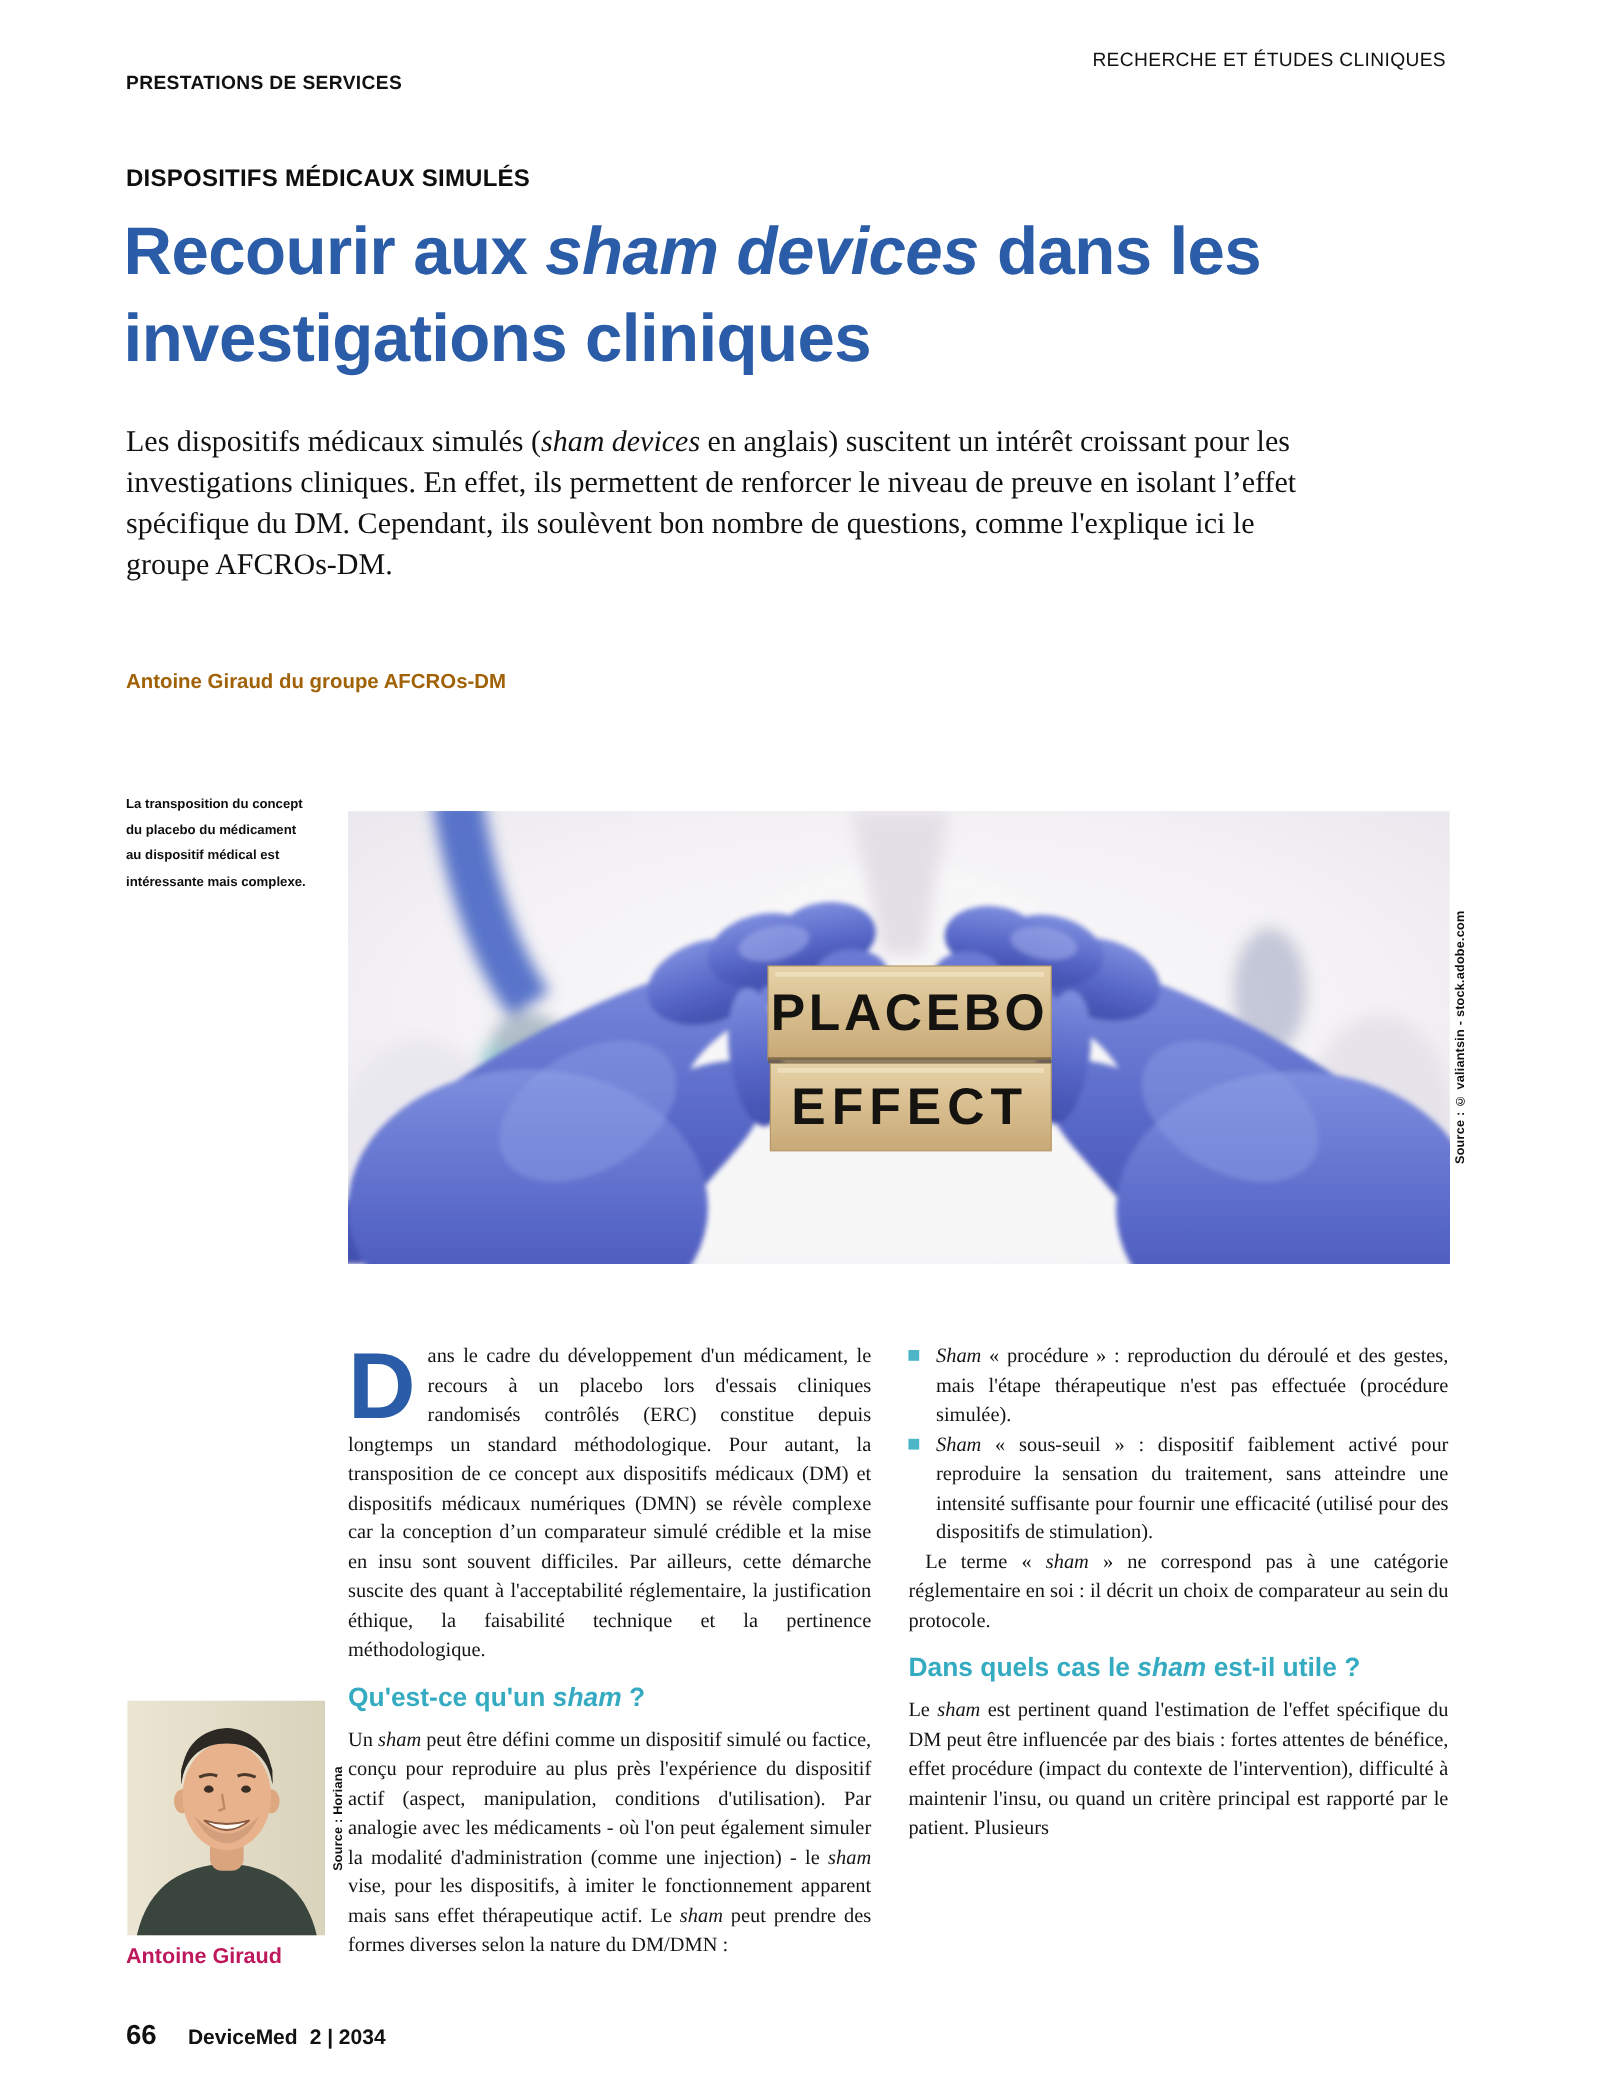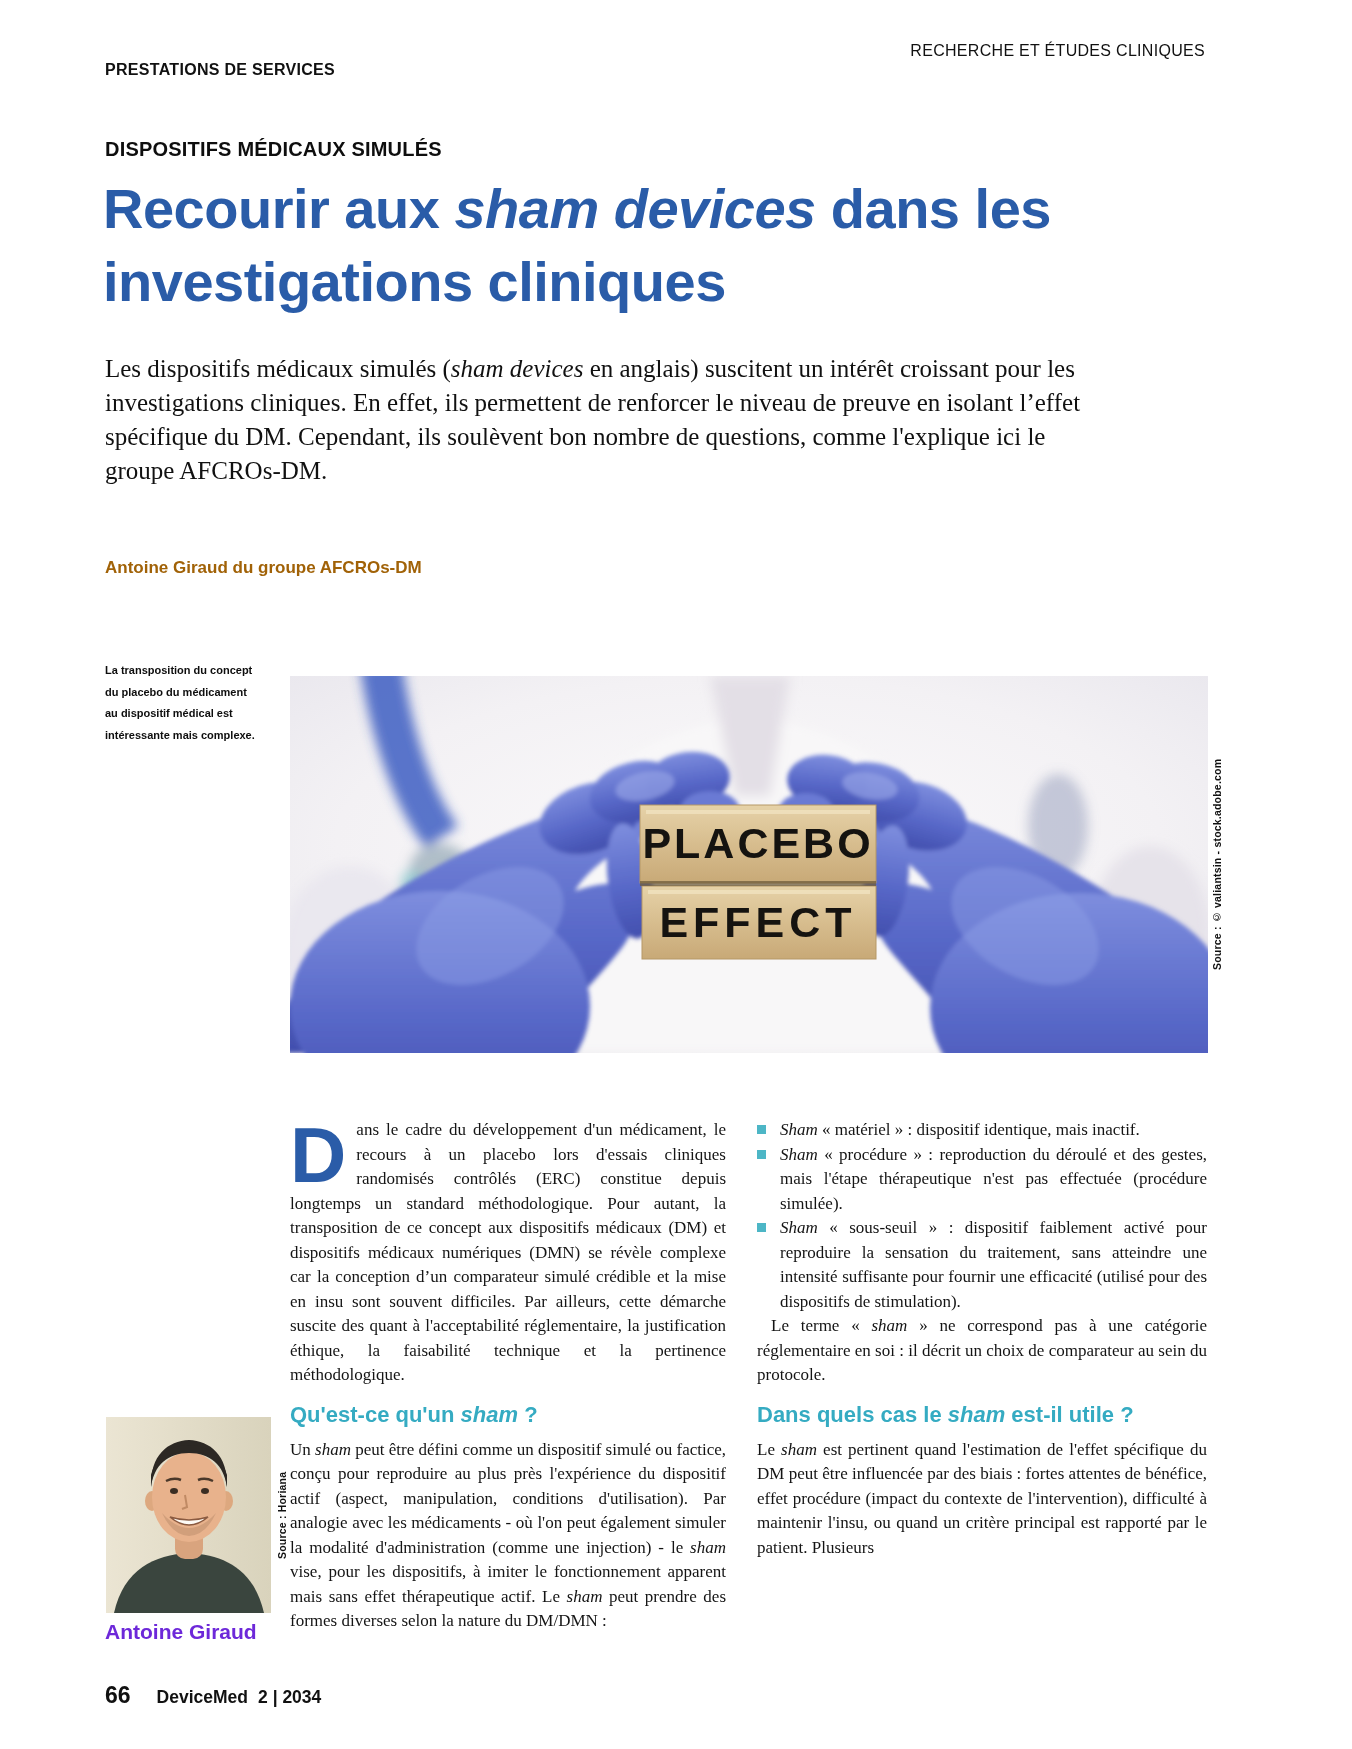--- a/index.html
+++ b/index.html
@@ -48,21 +48,21 @@
     color:var(--teal);margin:14px 0 10px 0;text-align:left;
   }
   .bullets{list-style:none;}
   .bullets li{position:relative;padding-left:23px;}
   .sq{position:absolute;left:0;top:7px;width:9px;height:9px;background:var(--bullet);}
   .p-indent{text-indent:14px;}
   
   .portrait{left:106px;top:1417px;width:165px;height:196px;}
   .portrait svg{display:block;width:100%;height:100%;}
   .portrait-credit{left:276px;top:1417px;height:196px;}
-  .portrait-caption{left:105px;top:1620px;font-family:"Liberation Sans",sans-serif;font-weight:800;font-size:21px;color:#6d28d9;}
+  .portrait-caption{left:105px;top:1620px;font-family:"Liberation Sans",sans-serif;font-weight:800;font-size:18px;color:#be185d;}
   
   .footer{left:105px;top:1682px;font-family:"Liberation Sans",sans-serif;color:#111;}
   .footer .pn{font-weight:800;font-size:23px;vertical-align:baseline;}
   .footer .mag{font-weight:600;font-size:17.5px;margin-left:26px;}
   .footer .issue{font-weight:600;font-size:17.5px;margin-left:10px;}
 </style>
 </head>
 <body>
 
 <div class="page">
@@ -157,21 +157,20 @@
   <div class="abs vert-credit hero-credit">Source : © valiantsin - stock.adobe.com</div>
 
   <section class="col col1">
     <p><span class="dropcap">D</span><span><span>ans le cadre du développement d'un médicament, le recours à un placebo lors d'essais cliniques randomisés contrôlés (ERC) constitue depuis longtemps un standard méthodologique. Pour autant, la transposition de ce concept aux dispositifs médicaux (DM) et dispositifs médicaux numériques (DMN) se révèle complexe car la conception d’un comparateur simulé crédible et la mise en insu sont souvent difficiles. Par ailleurs, cette démarche suscite des quant à l'acceptabilité réglementaire, la justification éthique, la faisabilité technique et la pertinence méthodologique.</span></span></p>
     <h2 class="subhead"><span>Qu'est-ce qu'un </span><i>sham</i><span> ?</span></h2>
     <p><span>Un </span><i>sham</i><span> peut être défini comme un dispositif simulé ou factice, conçu pour reproduire au plus près l'expérience du dispositif actif (aspect, manipulation, conditions d'utilisation). Par analogie avec les médicaments - où l'on peut également simuler la modalité d'administration (comme une injection) - le </span><i>sham</i><span> vise, pour les dispositifs, à imiter le fonctionnement apparent mais sans effet thérapeutique actif. Le </span><i>sham</i><span> peut prendre des formes diverses selon la nature du DM/DMN :</span></p>
   </section>
 
   <section class="col col2">
     <ul class="bullets">
-      <li><span class="sq"></span><span><i>Sham</i><span> « matériel » : dispositif identique, mais inactif.</span></span></li>
       <li><span class="sq"></span><span><i>Sham</i><span> « procédure » : reproduction du déroulé et des gestes, mais l'étape thérapeutique n'est pas effectuée (procédure simulée).</span></span></li>
       <li><span class="sq"></span><span><i>Sham</i><span> « sous-seuil » : dispositif faiblement activé pour reproduire la sensation du traitement, sans atteindre une intensité suffisante pour fournir une efficacité (utilisé pour des dispositifs de stimulation).</span></span></li>
     </ul>
     <p class="p-indent"><span>Le terme « </span><i>sham</i><span> » ne correspond pas à une catégorie réglementaire en soi : il décrit un choix de comparateur au sein du protocole.</span></p>
     <h2 class="subhead"><span>Dans quels cas le </span><i>sham</i><span> est-il utile ?</span></h2>
     <p><span>Le </span><i>sham</i><span> est pertinent quand l'estimation de l'effet spécifique du DM peut être influencée par des biais : fortes attentes de bénéfice, effet procédure (impact du contexte de l'intervention), difficulté à maintenir l'insu, ou quand un critère principal est rapporté par le patient. Plusieurs</span></p>
   </section>
 
   <figure class="abs portrait">
     <svg viewBox="0 0 165 196" preserveAspectRatio="none">

